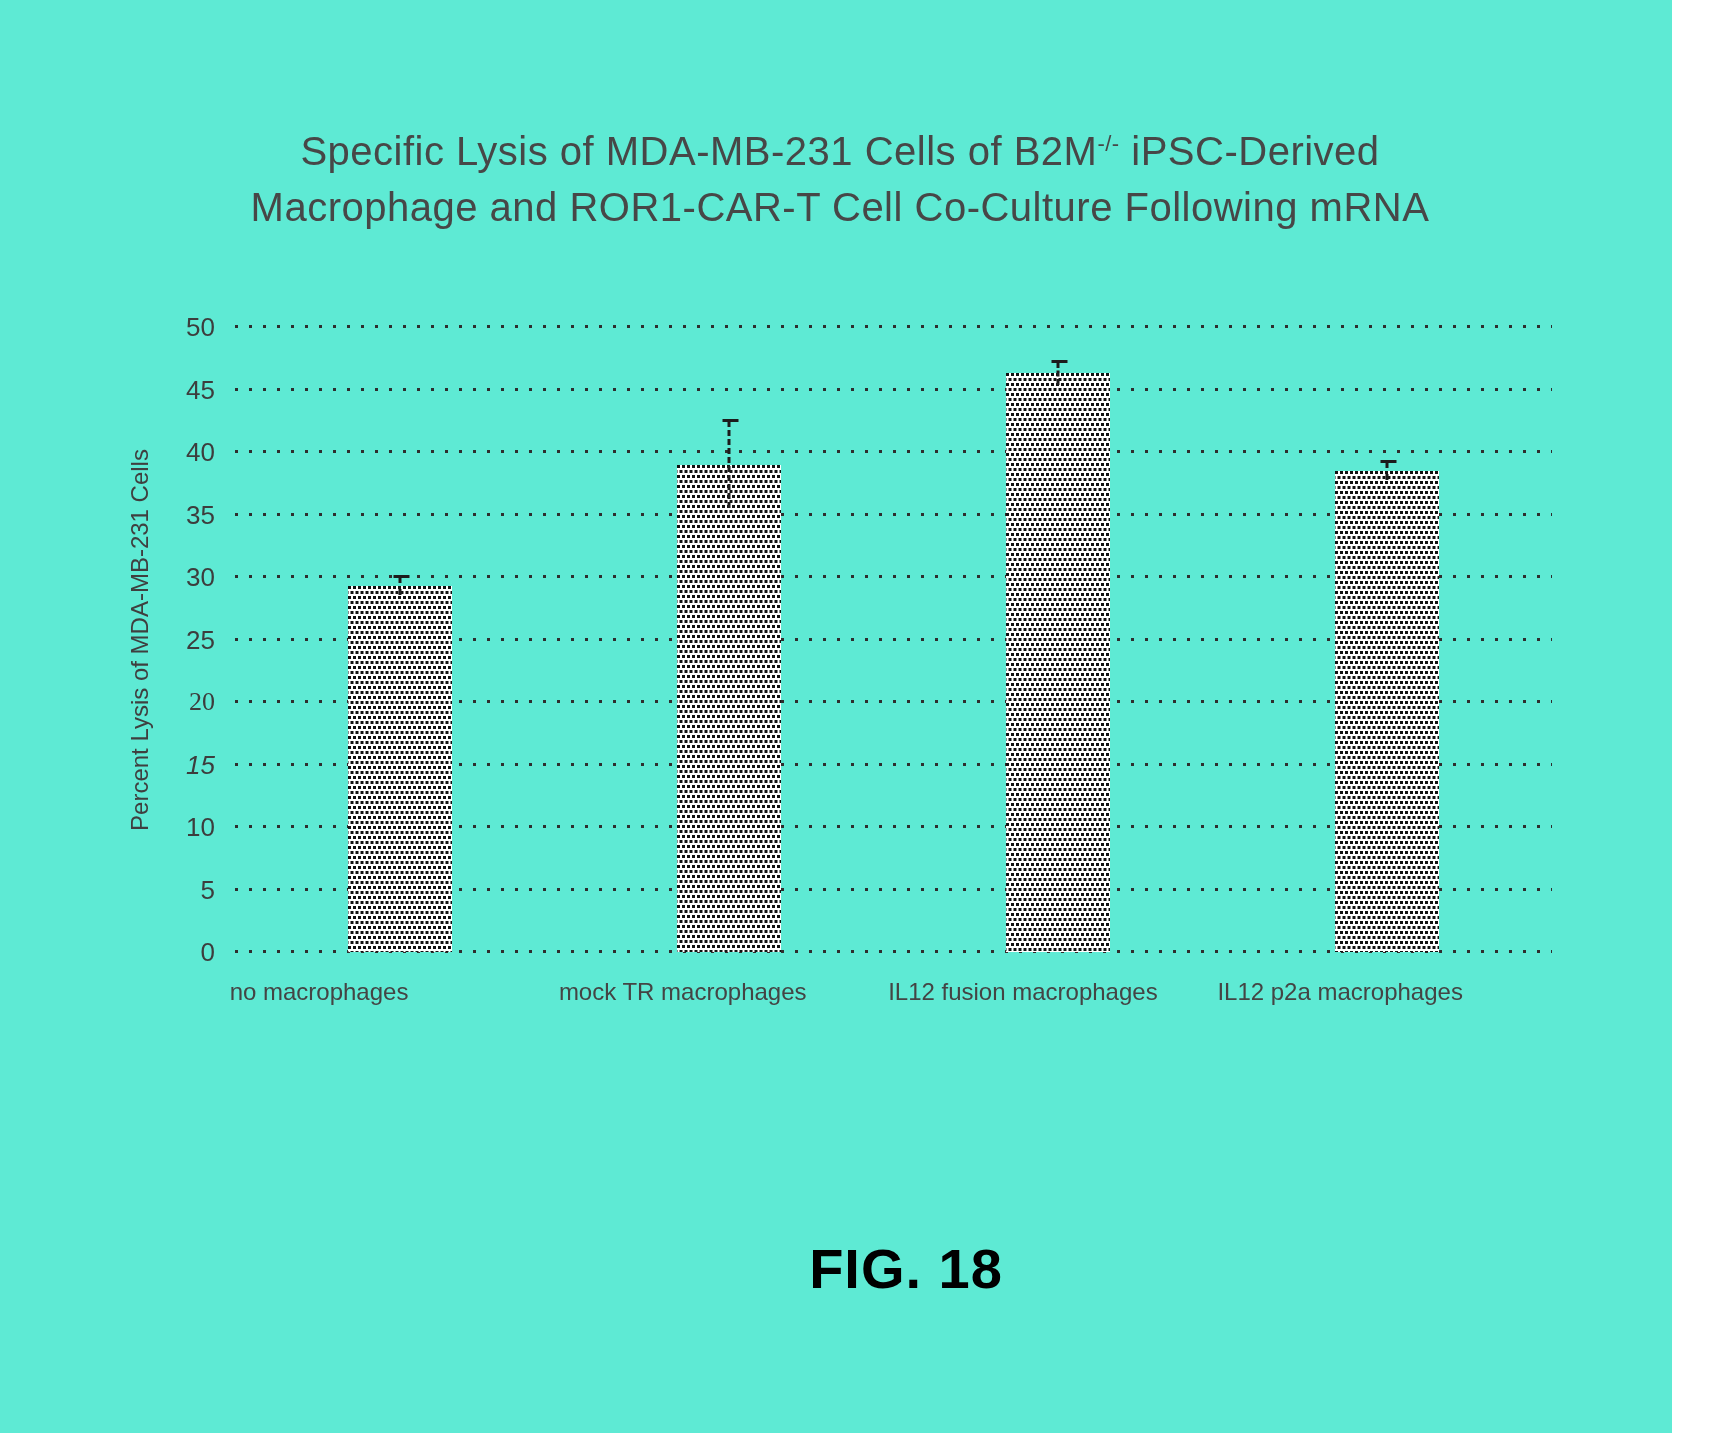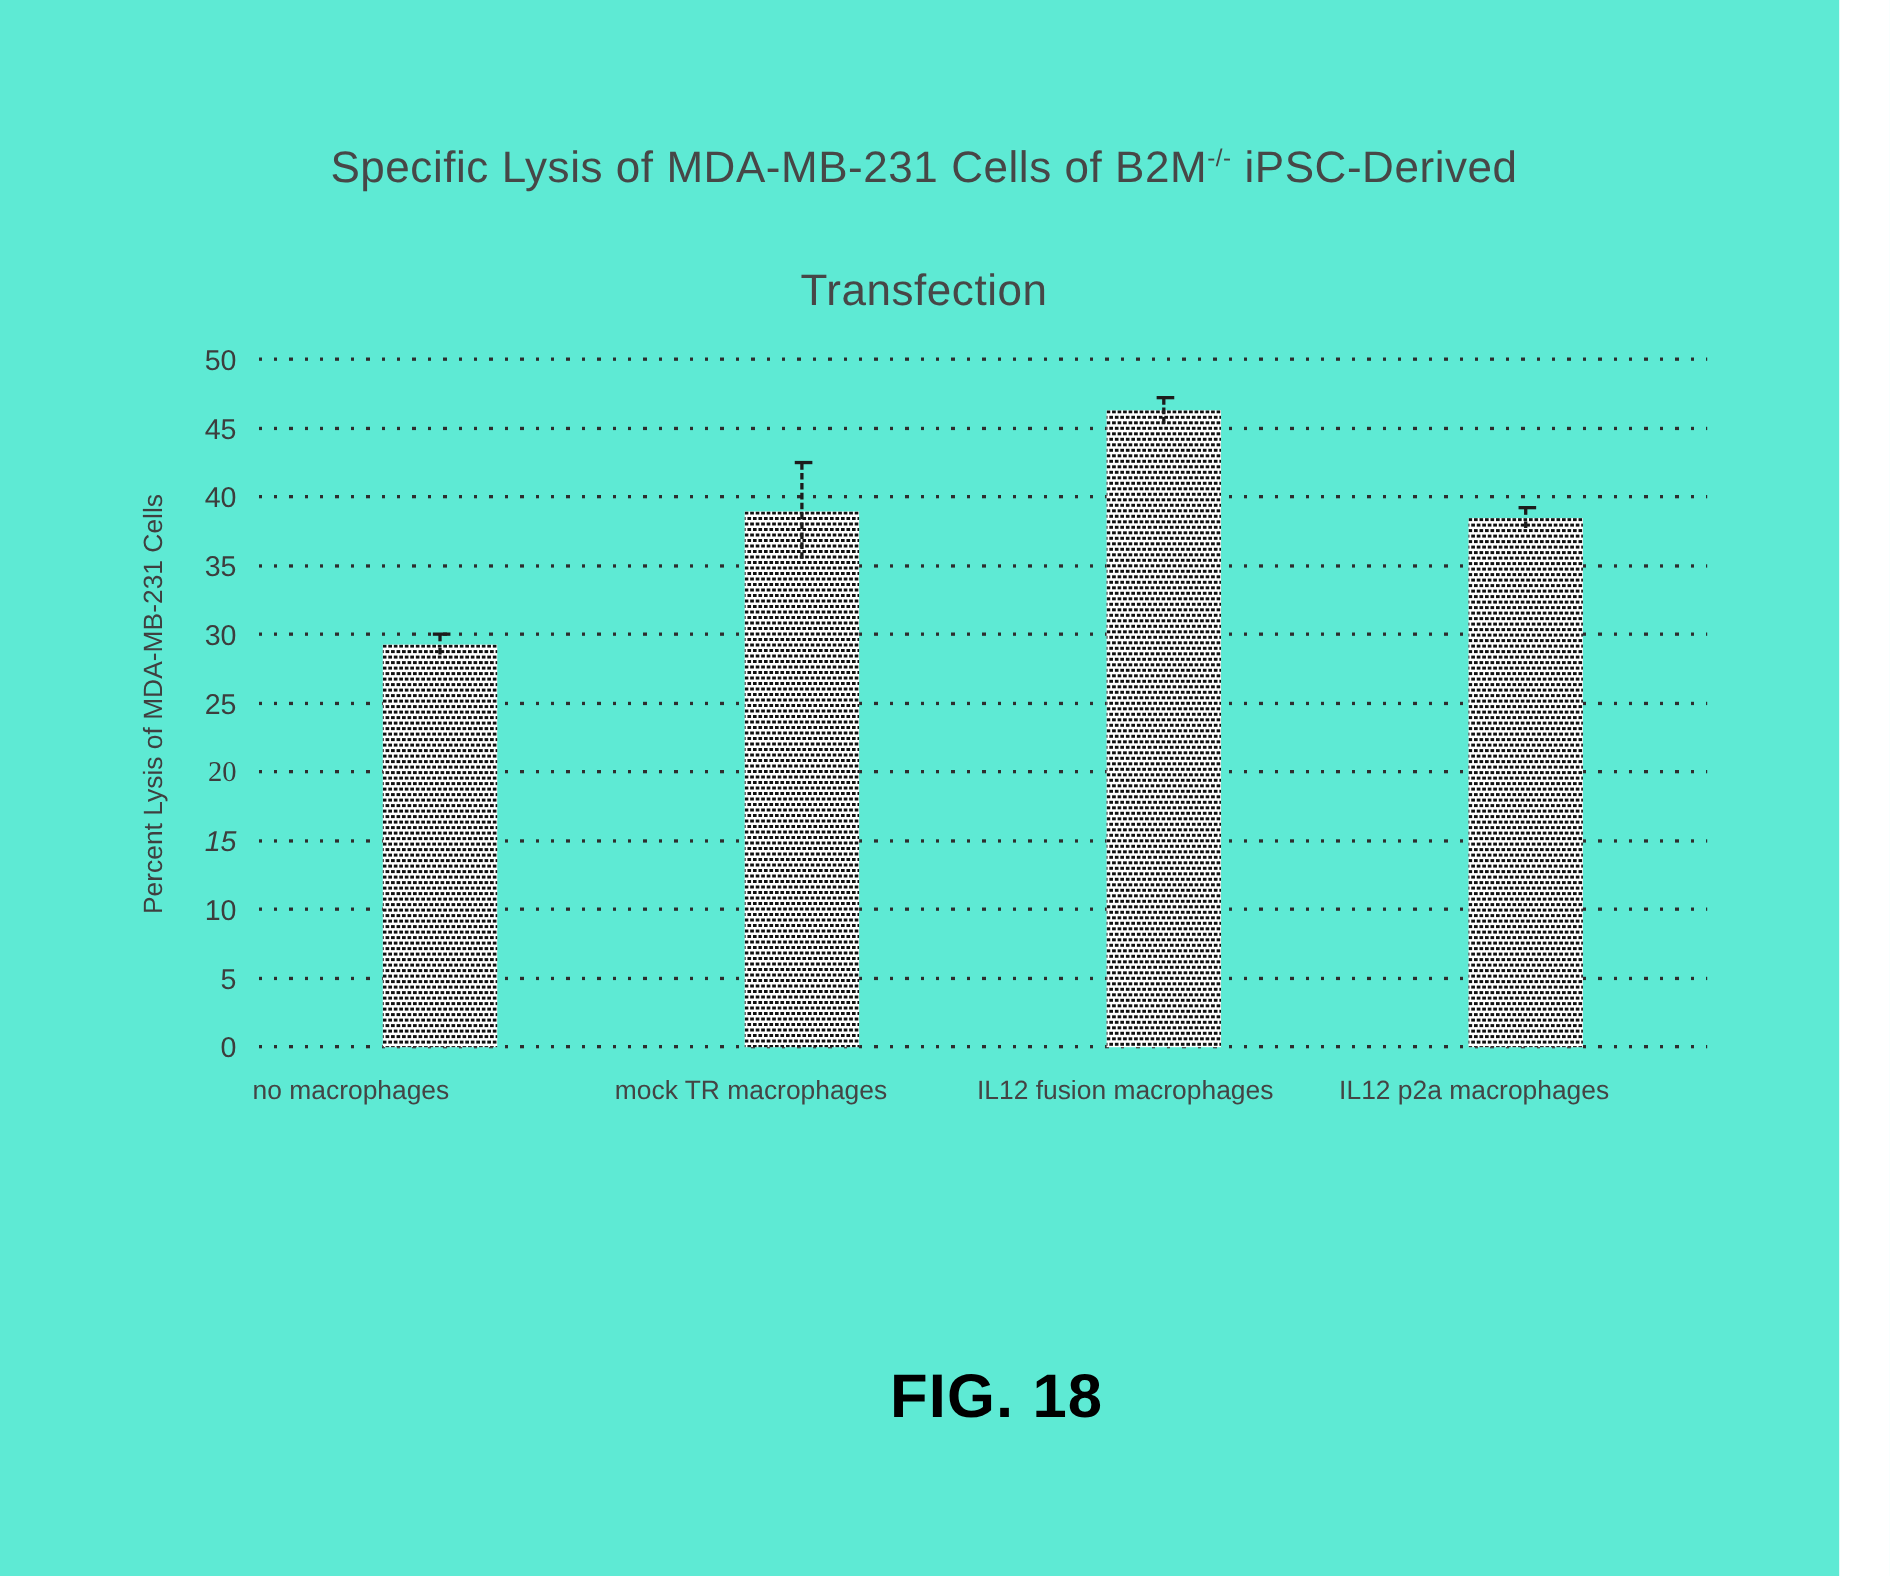--- a/index.html
+++ b/index.html
@@ -95,22 +95,21 @@
     letter-spacing:1px;
   }
 </style>
 </head>
 <body>
 
 <div class="page">
 
   <div class="chart-title">
     <span><span>Specific Lysis of MDA-MB-231 Cells of B2M</span><sup>-/-</sup><span> iPSC-Derived</span></span><br>
-    <br>
-    <span>Transfection</span>
+    <span>Macrophage and ROR1-CAR-T Cell Co-Culture Following mRNA</span><br>
   </div>
 
   <div class="y-axis-title-wrap">
     <div class="y-axis-title">Percent Lysis of MDA-MB-231 Cells</div>
   </div>
 
   <div class="plot">
       <div class="gridline" style="bottom: calc(0% - 1px);"></div>
       <div class="ytick" style="bottom: 0%;">0</div>
       <div class="gridline" style="bottom: calc(10% - 1px);"></div>

